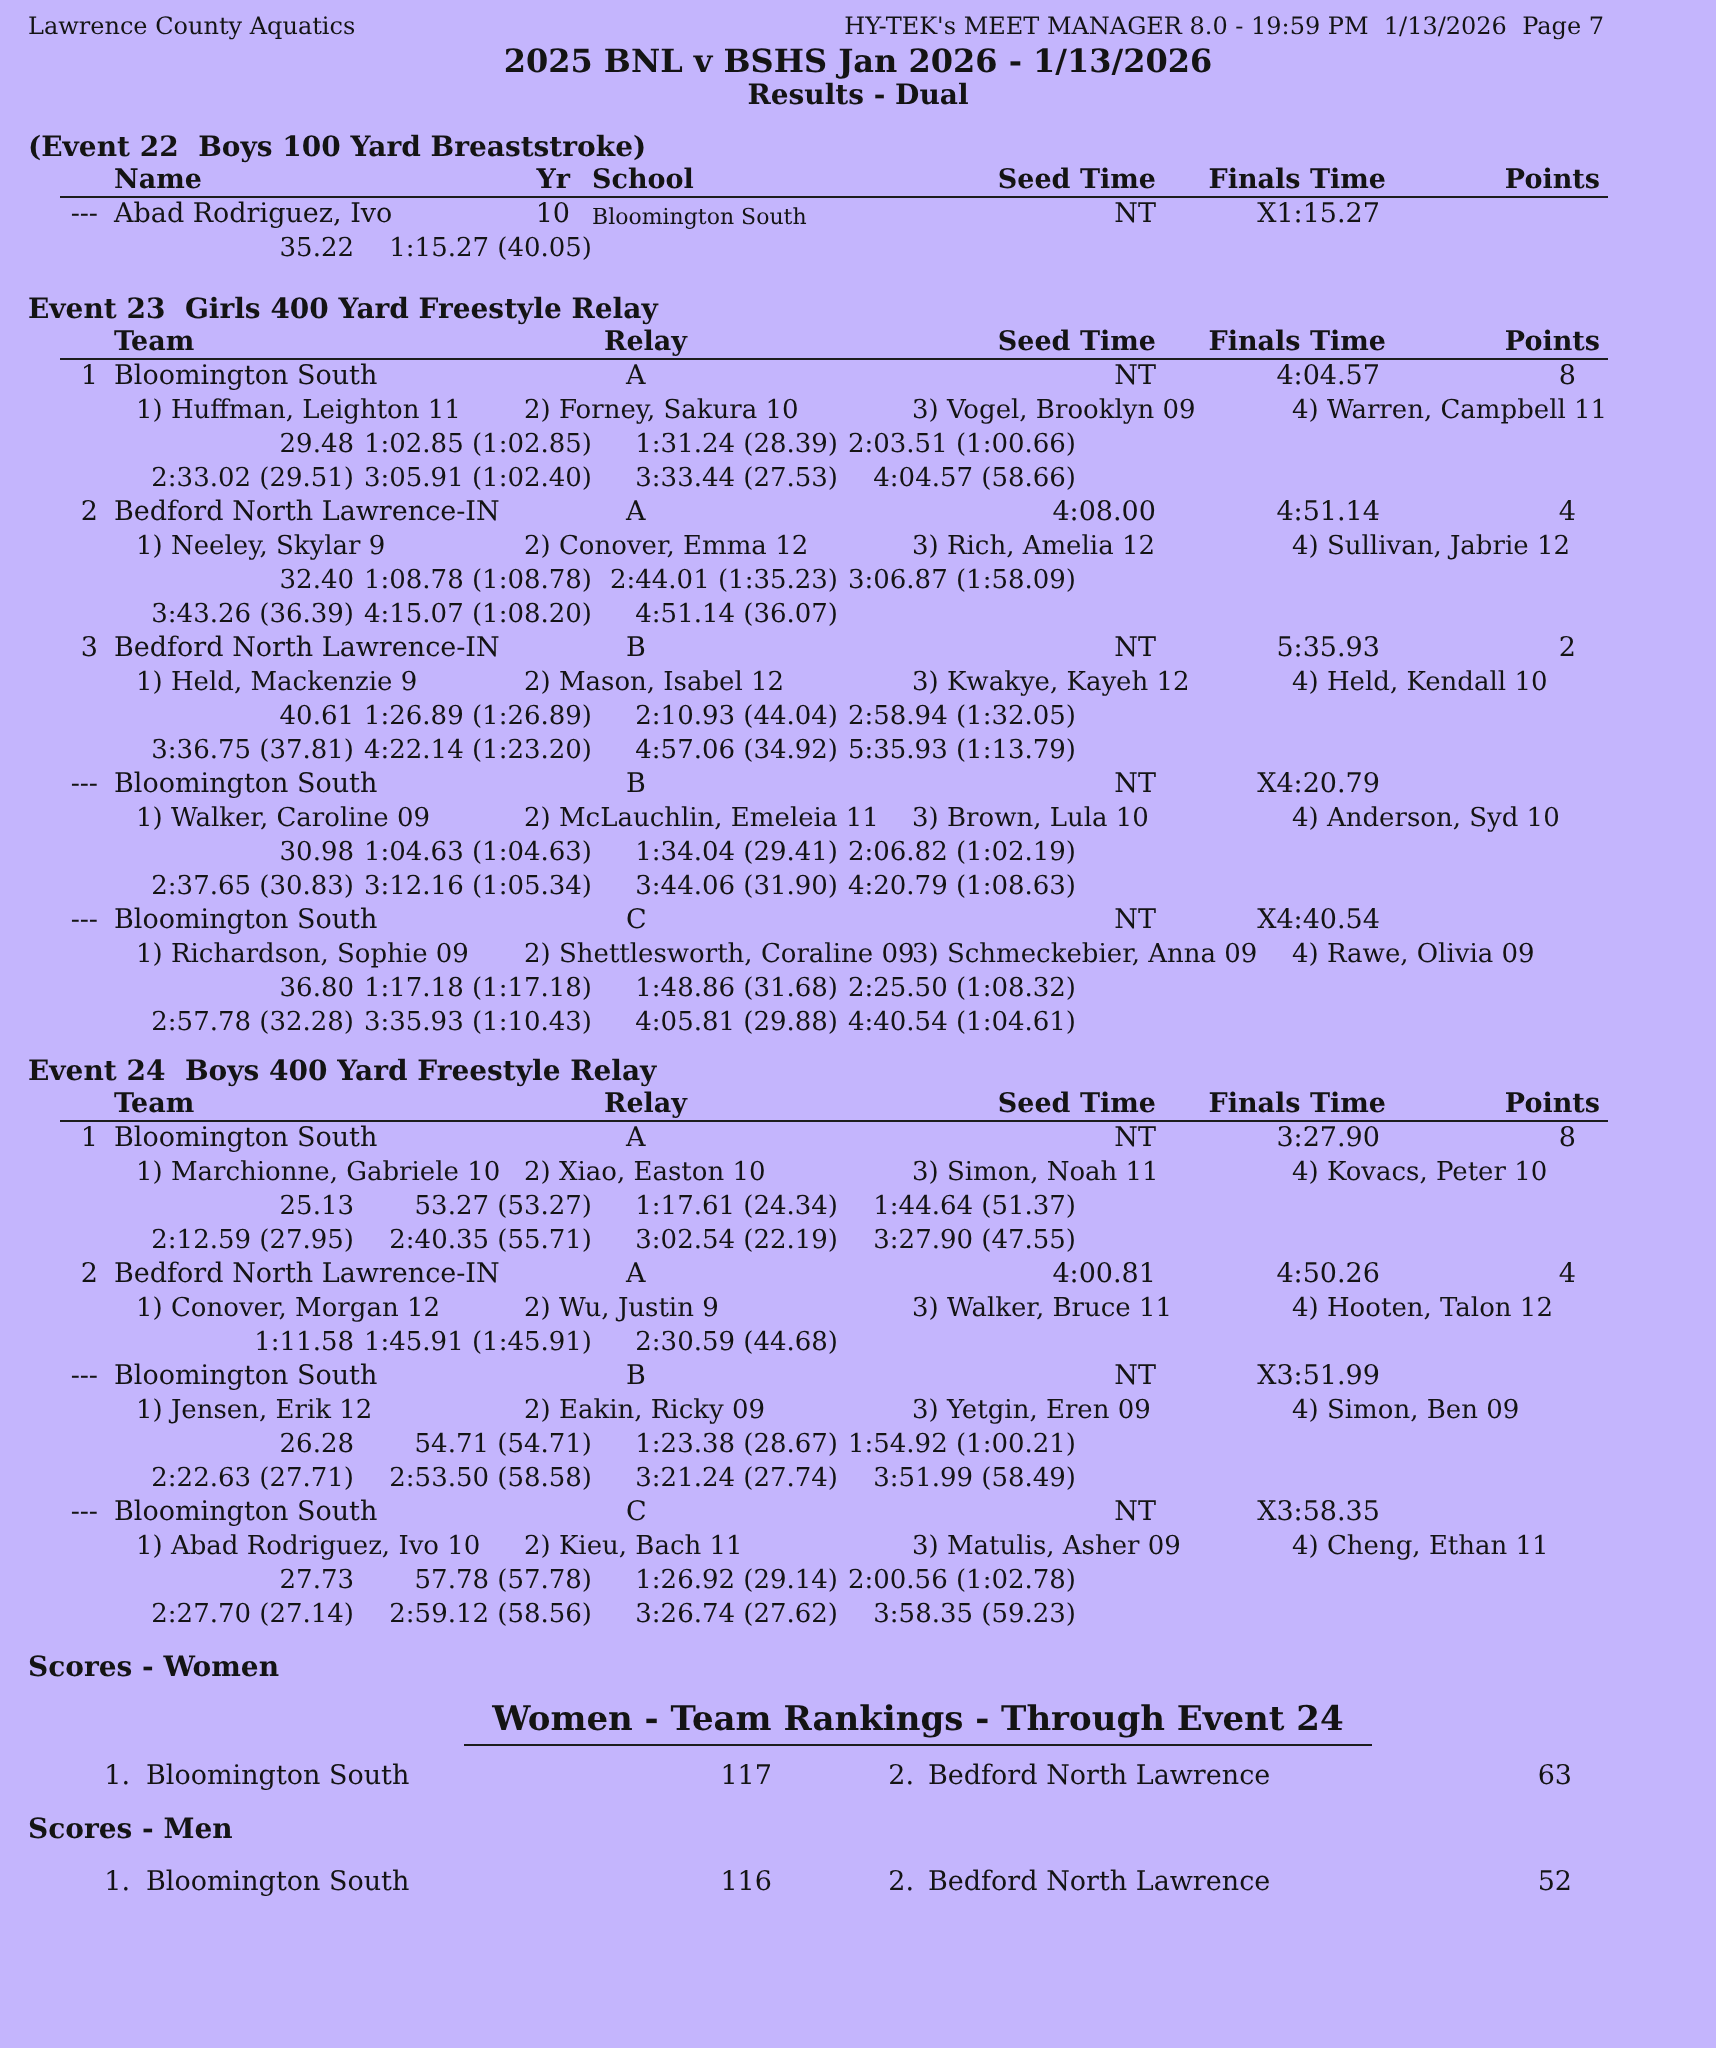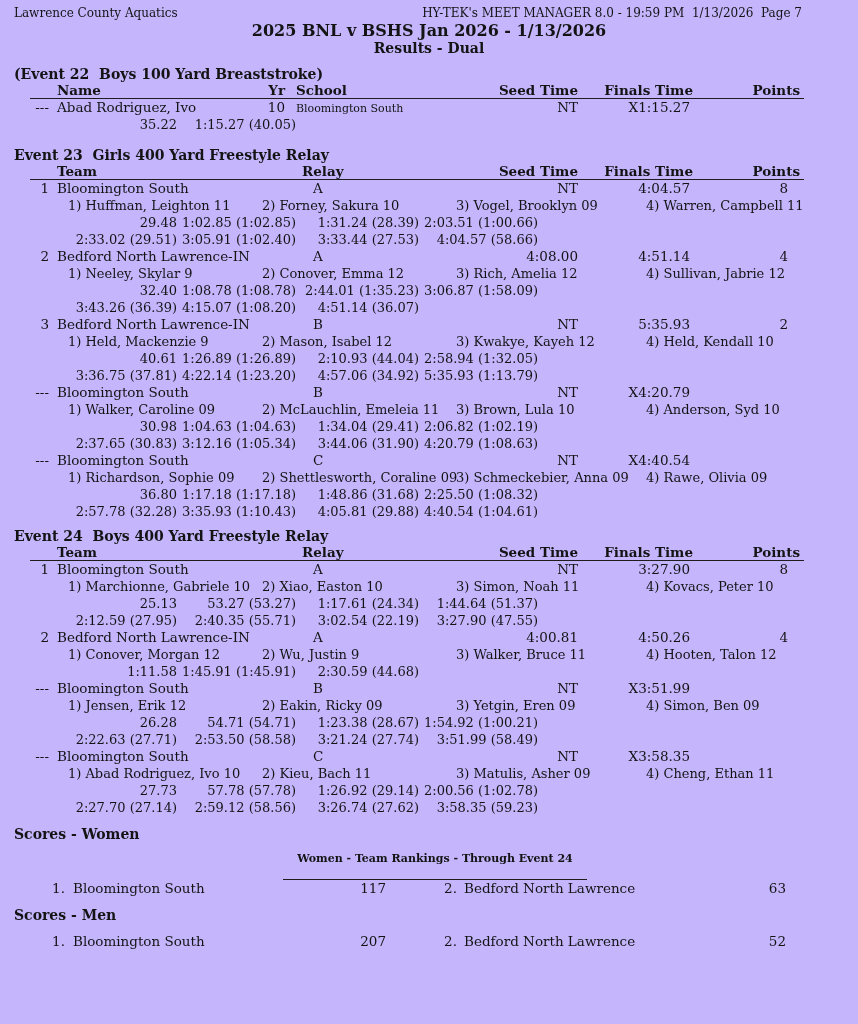--- a/index.html
+++ b/index.html
@@ -40,22 +40,22 @@
   
   .sw1{left:68px;} .sw2{left:262px;} .sw3{left:456px;} .sw4{left:646px;}
   
   .sp1{left:17px;width:160px;text-align:right;}
   .sp2{left:181px;width:115px;text-align:right;}
   .sp3{left:294px;width:125px;text-align:right;}
   .sp4{left:413px;width:125px;text-align:right;}
   
   .scores-label{font-weight:bold;font-size:14px;line-height:20px;height:20px;padding-left:14px;margin-top:8px;white-space:pre;}
   .rank-heading-wrap{text-align:center;margin-top:6px;height:22px;}
-  .rank-heading{display:inline-block;position:relative;left:6px;font-weight:bold;font-size:11px;
-    border-bottom:1.7px solid #1d1d1d;padding:0 14px 14px 14px;white-space:pre;}
+  .rank-heading{display:inline-block;position:relative;left:30px;font-weight:bold;font-size:17px;
+    border-bottom:1.7px solid #1d1d1d;padding:0 14px 2px 14px;white-space:pre;}
   .score-line{position:relative;height:18px;line-height:18px;margin-top:7px;font-size:13.5px;}
   .sc-rank1{left:38px;width:27px;text-align:right;}
   .sc-team1{left:73px;}
   .sc-score1{left:290px;width:96px;text-align:right;}
   .sc-rank2{left:420px;width:37px;text-align:right;}
   .sc-team2{left:464px;}
   .sc-score2{left:690px;width:96px;text-align:right;}
 </style>
 </head>
 <body>
@@ -350,19 +350,19 @@
         <span class="cell sc-team1">Bloomington South</span>
         <span class="cell sc-score1">117</span>
         <span class="cell sc-rank2">2.</span>
         <span class="cell sc-team2">Bedford North Lawrence</span>
         <span class="cell sc-score2">63</span>
       </div>
       <div class="scores-label">Scores - Men</div>
       <div class="score-line">
         <span class="cell sc-rank1">1.</span>
         <span class="cell sc-team1">Bloomington South</span>
-        <span class="cell sc-score1">207</span>
+        <span class="cell sc-score1">116</span>
         <span class="cell sc-rank2">2.</span>
         <span class="cell sc-team2">Bedford North Lawrence</span>
         <span class="cell sc-score2">52</span>
       </div>
     </section>
 </div>
 
 </body></html>

